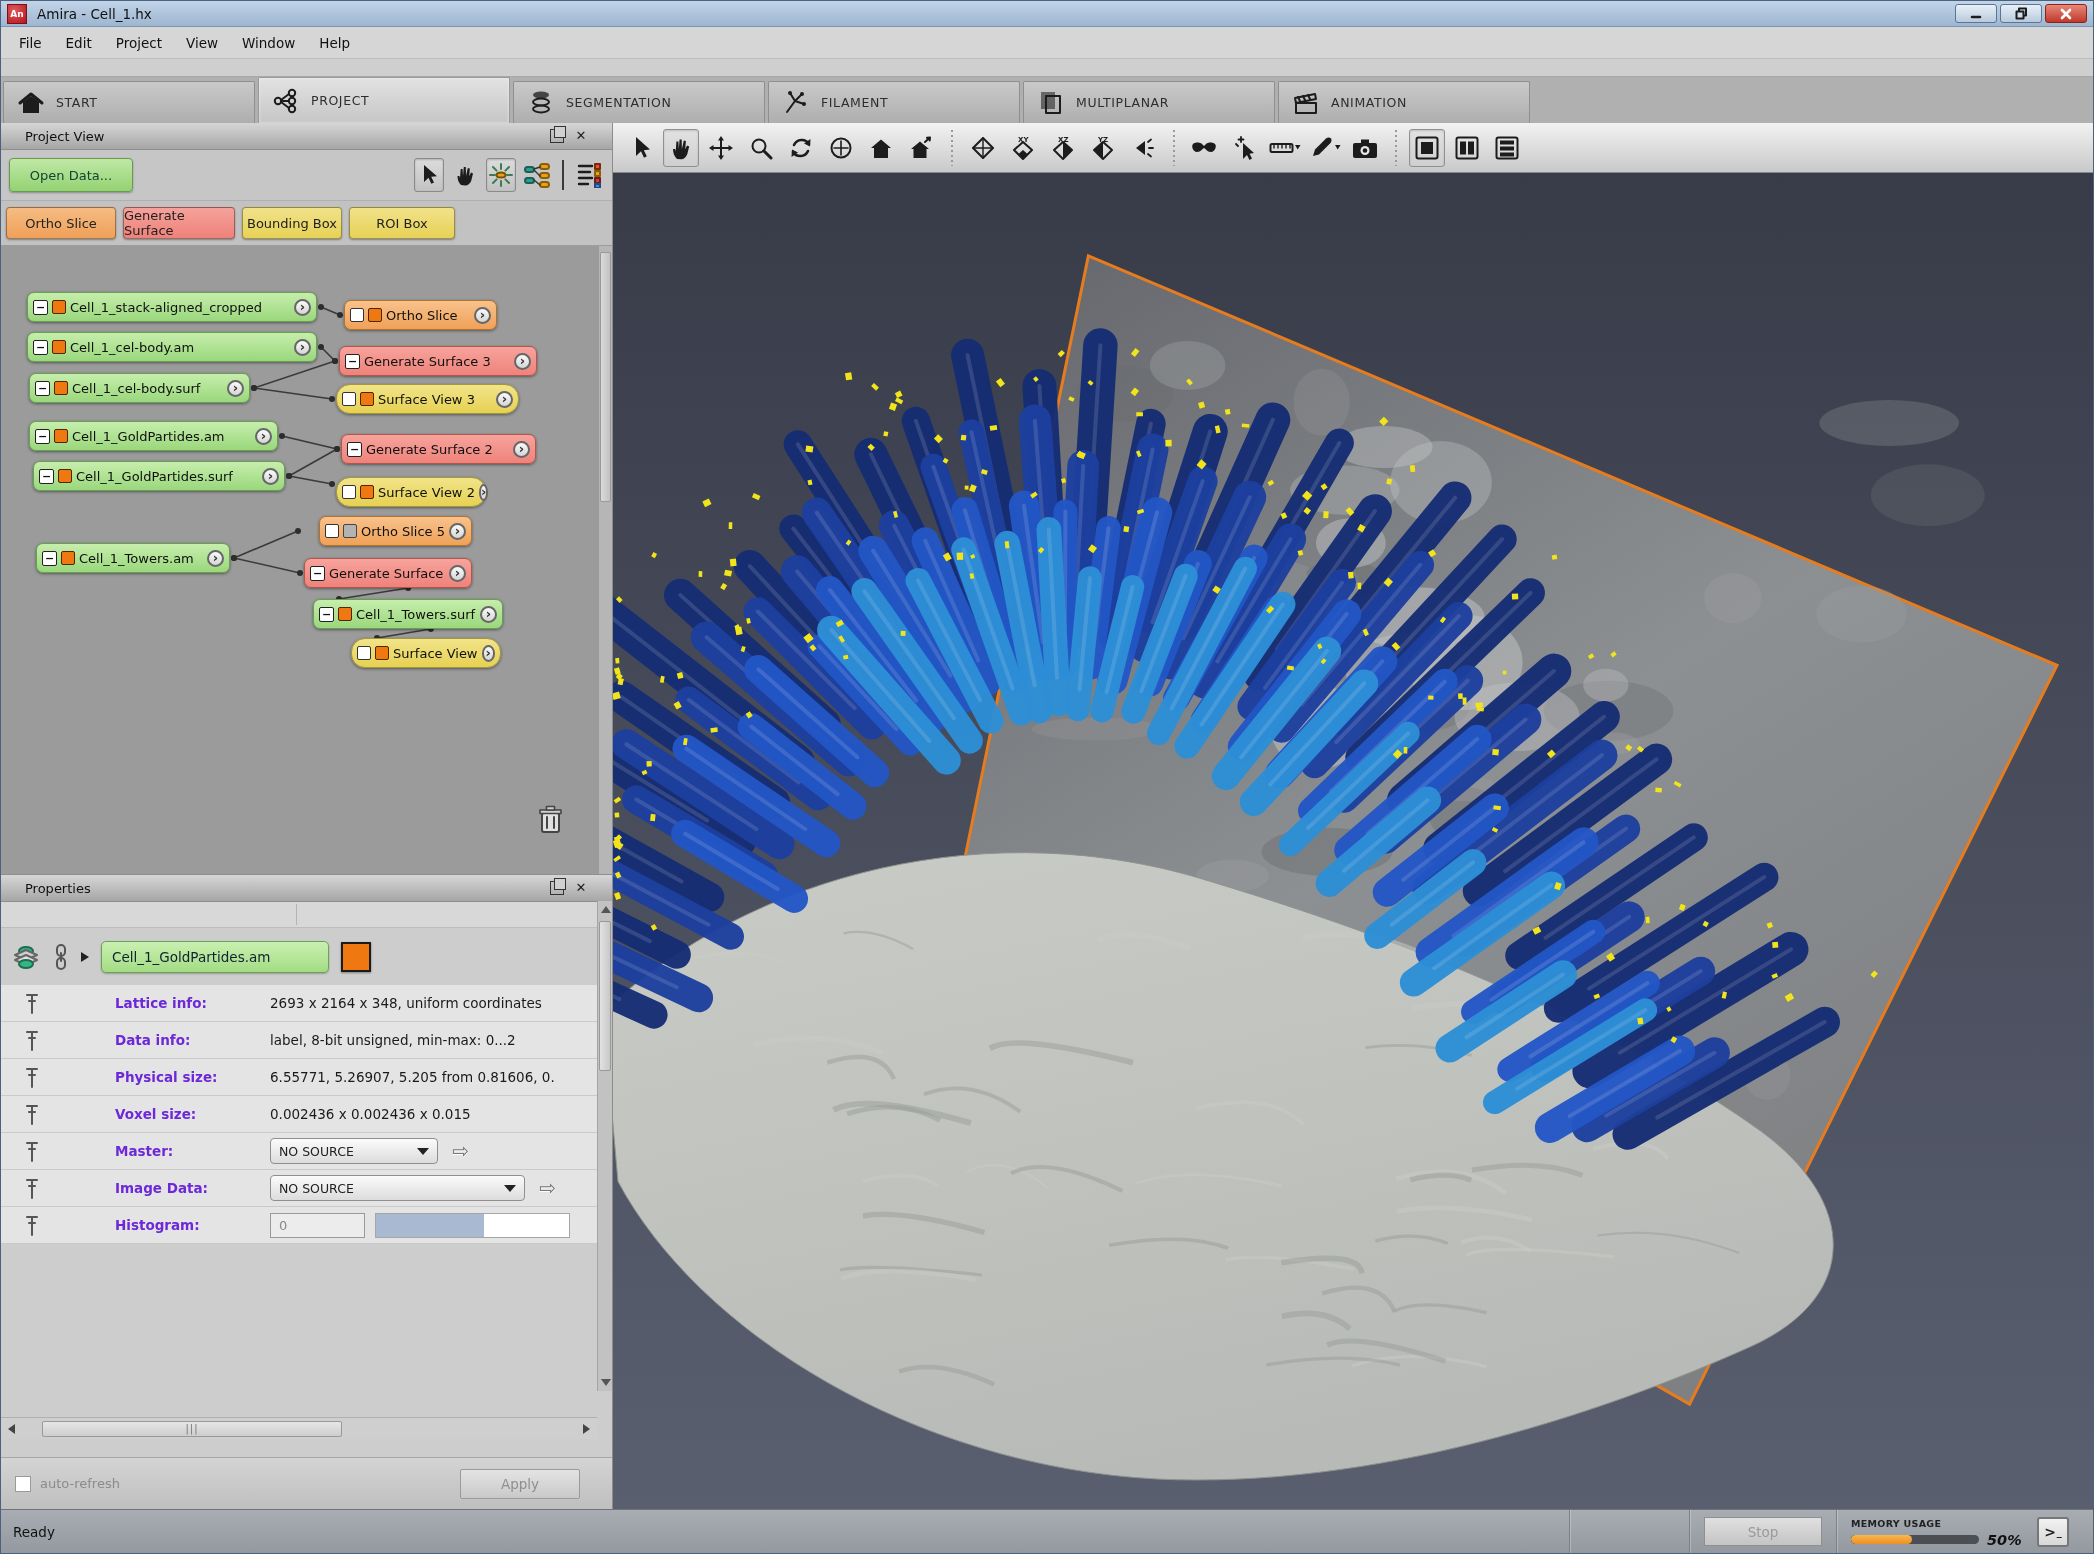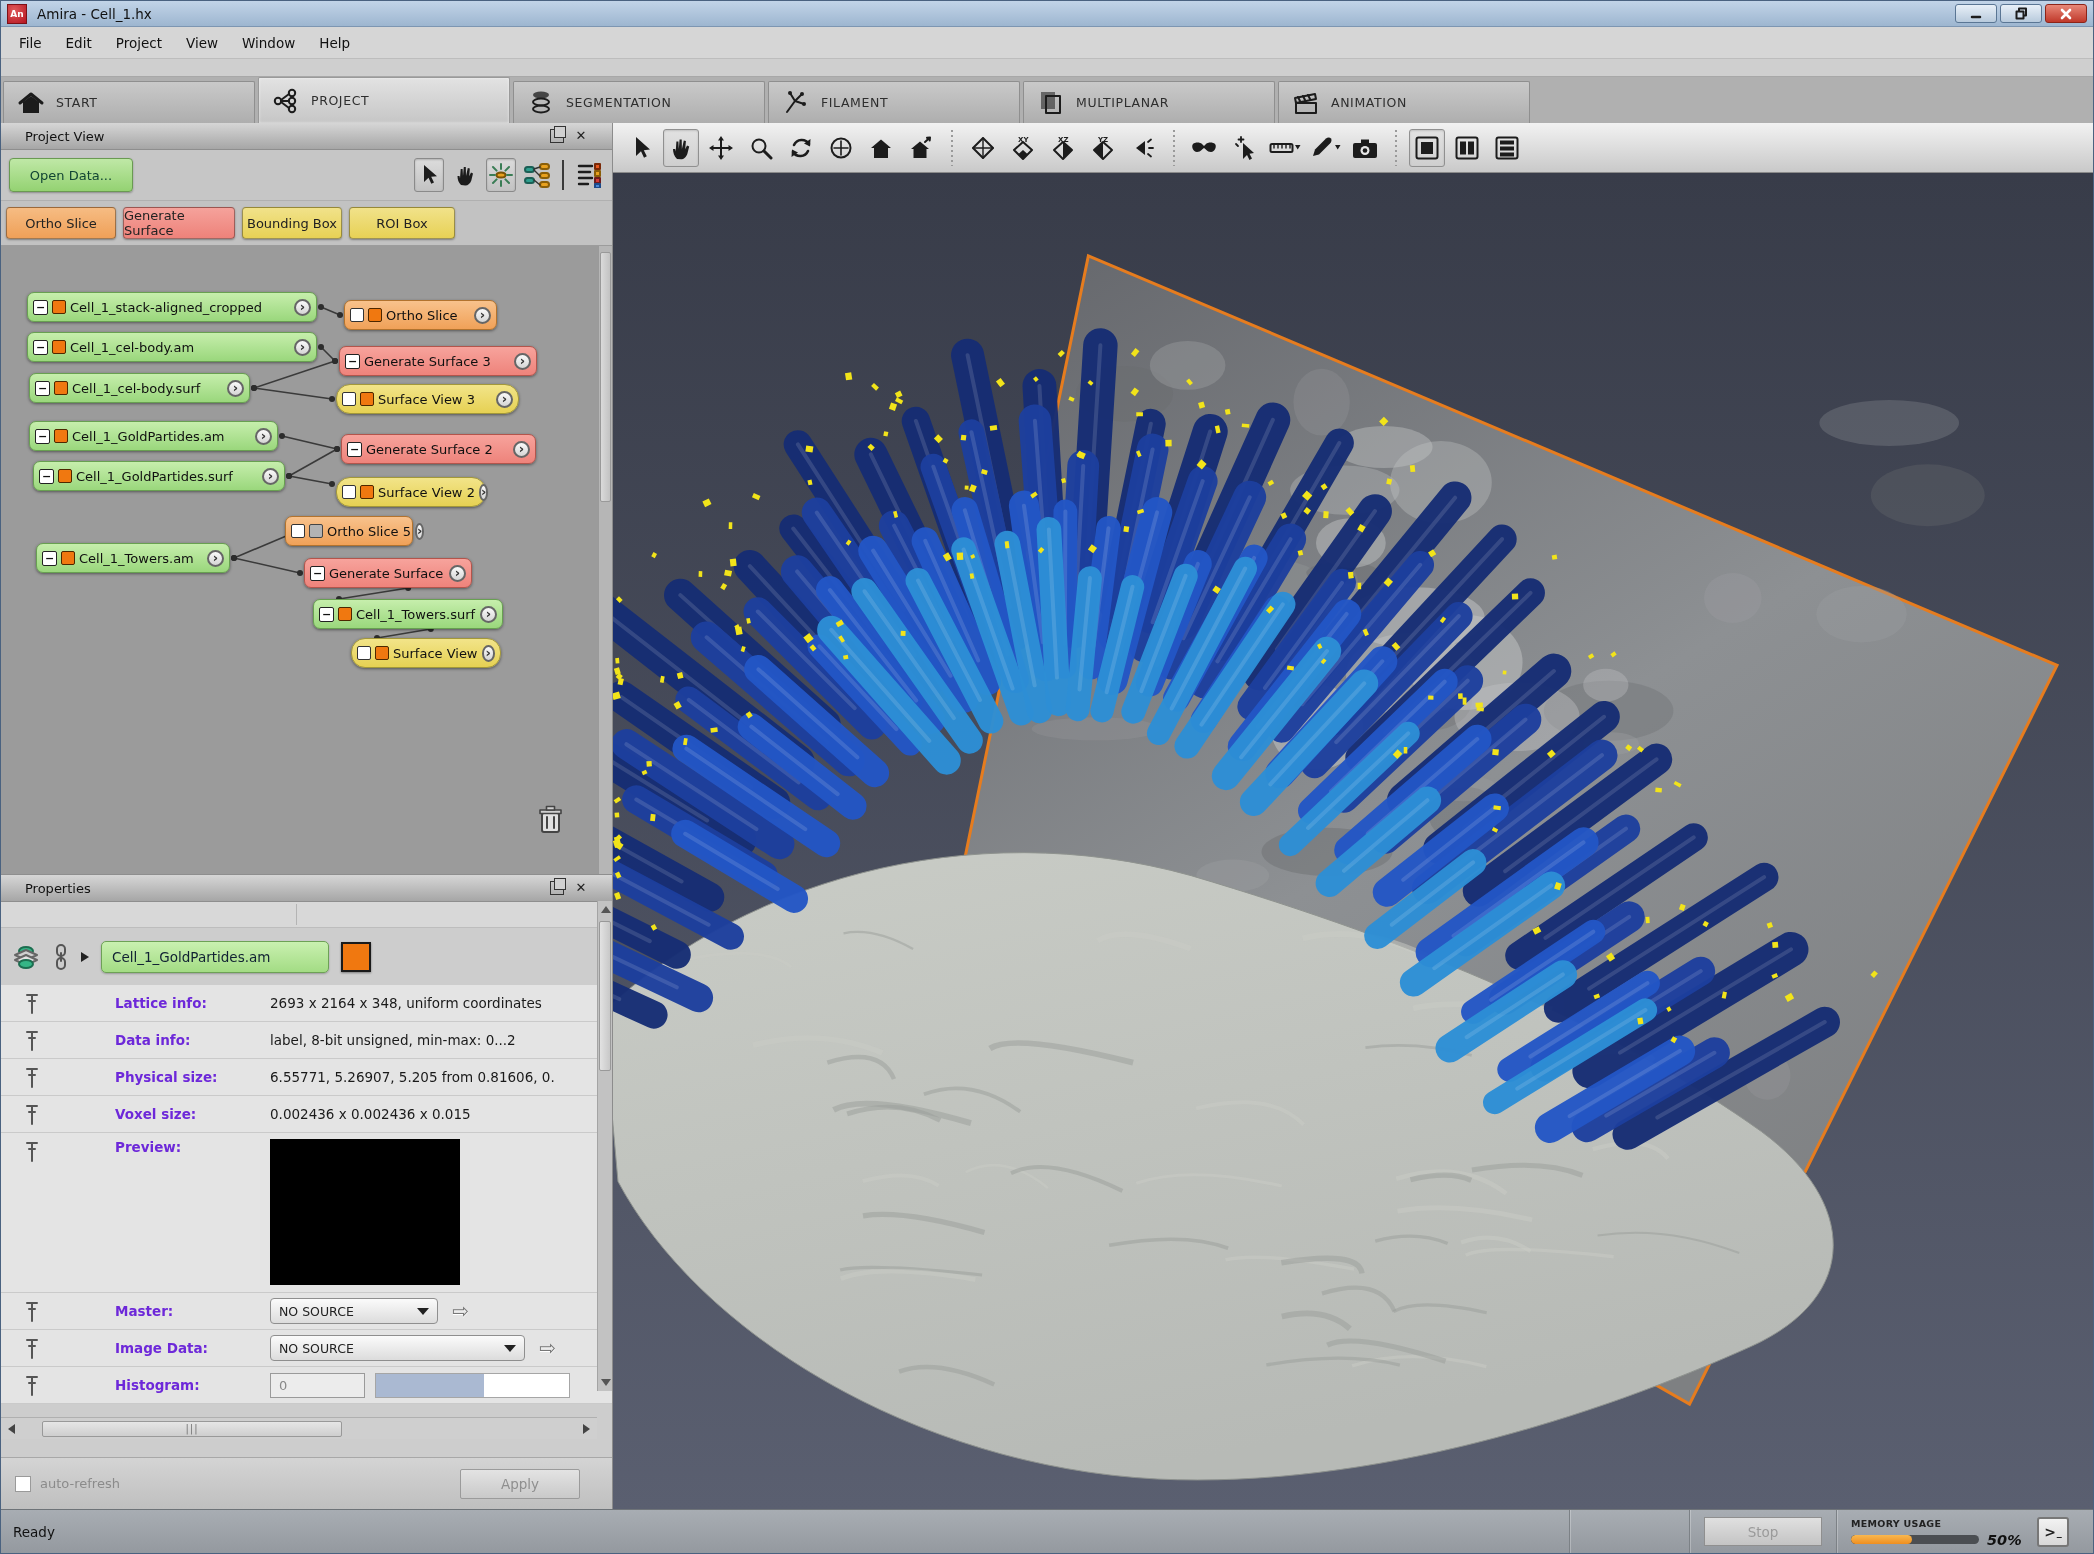--- a/index.html
+++ b/index.html
@@ -366,21 +366,21 @@
             <span class="nic sq-orange"></span>
             <span class="nlabel">Cell_1_GoldPartides.surf</span>
             <span class="chev">›</span>
           </div>
           <div class="node yellow" style="left: 335px; top: 231px; width: 150px;">
             <span class="nic sq-white"></span>
             <span class="nic sq-orange"></span>
             <span class="nlabel">Surface View 2</span>
             <span class="chev">›</span>
           </div>
-          <div class="node orange" style="left: 284px; top: 270px; width: 128px;">
+          <div class="node orange" style="left: 318px; top: 270px; width: 153px;">
             <span class="nic sq-white"></span>
             <span class="nic sq-gray"></span>
             <span class="nlabel">Ortho Slice 5</span>
             <span class="chev">›</span>
           </div>
           <div class="node green" style="left: 35px; top: 297px; width: 194px;">
             <span class="nic minus">−</span>
             <span class="nic sq-orange"></span>
             <span class="nlabel">Cell_1_Towers.am</span>
             <span class="chev">›</span>
@@ -461,28 +461,20 @@
             <span class="plabel">Physical size:</span>
             <span class="pvalue">6.55771, 5.26907, 5.205  from 0.81606, 0.</span>
           </div>
           <div class="prow">
             <svg class="pin ic" width="18" height="24">
                 <path d="M4 4 H14 M9 4 V18 M6 10 H12" stroke="#555" stroke-width="2"></path>
                 <path d="M9 18 L9 22" stroke="#555"></path>
               </svg>
             <span class="plabel">Voxel size:</span>
             <span class="pvalue">0.002436 x 0.002436 x 0.015</span>
-          </div>
-          <div class="prow preview-row">
-            <svg class="pin ic" width="18" height="24">
-                <path d="M4 4 H14 M9 4 V18 M6 10 H12" stroke="#555" stroke-width="2"></path>
-                <path d="M9 18 L9 22" stroke="#555"></path>
-              </svg>
-            <span class="plabel">Preview:</span>
-            <div class="preview-box"></div>
           </div>
           <div class="prow">
             <svg class="pin ic" width="18" height="24">
                 <path d="M4 4 H14 M9 4 V18 M6 10 H12" stroke="#555" stroke-width="2"></path>
                 <path d="M9 18 L9 22" stroke="#555"></path>
               </svg>
             <span class="plabel">Master:</span>
             <div class="dropdown" style="width:168px">
                 <span>NO SOURCE</span>
                 <span class="dd-caret"></span>

